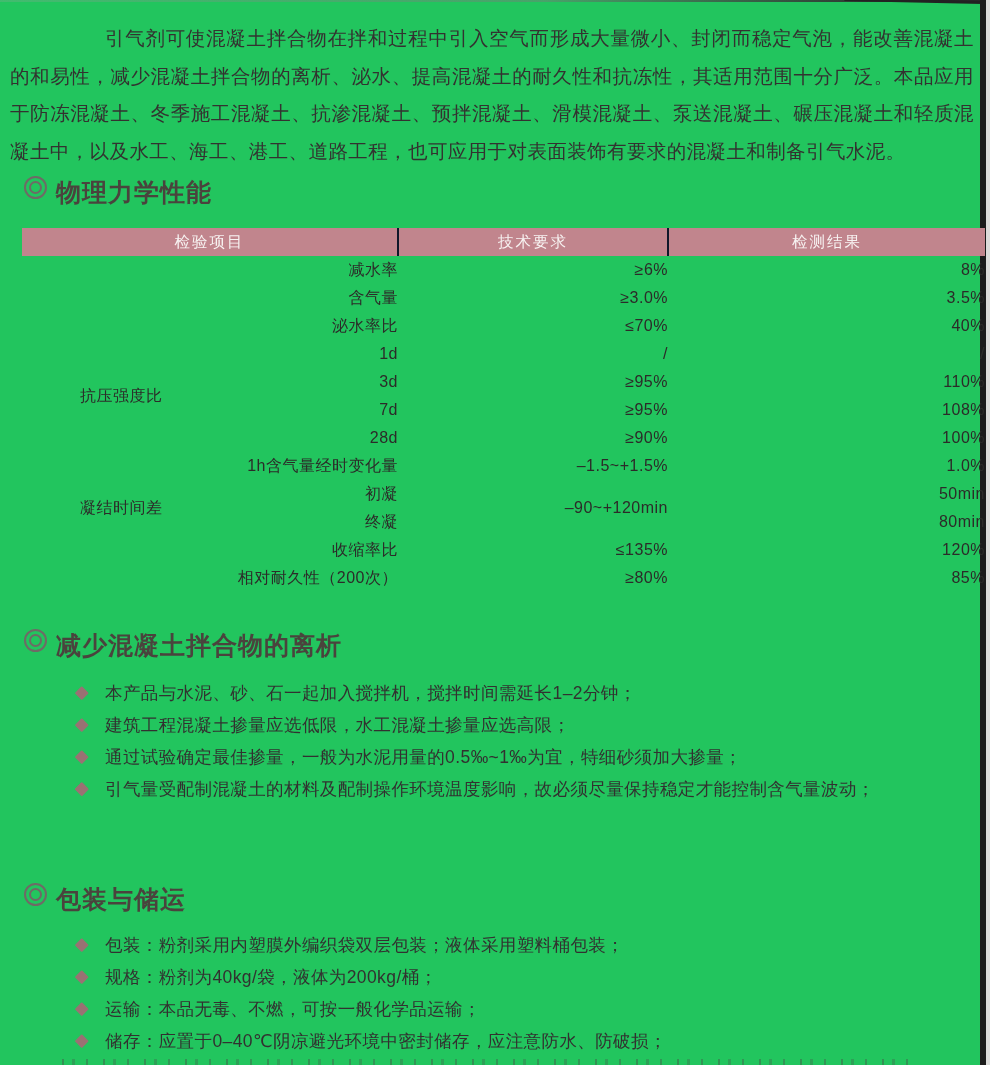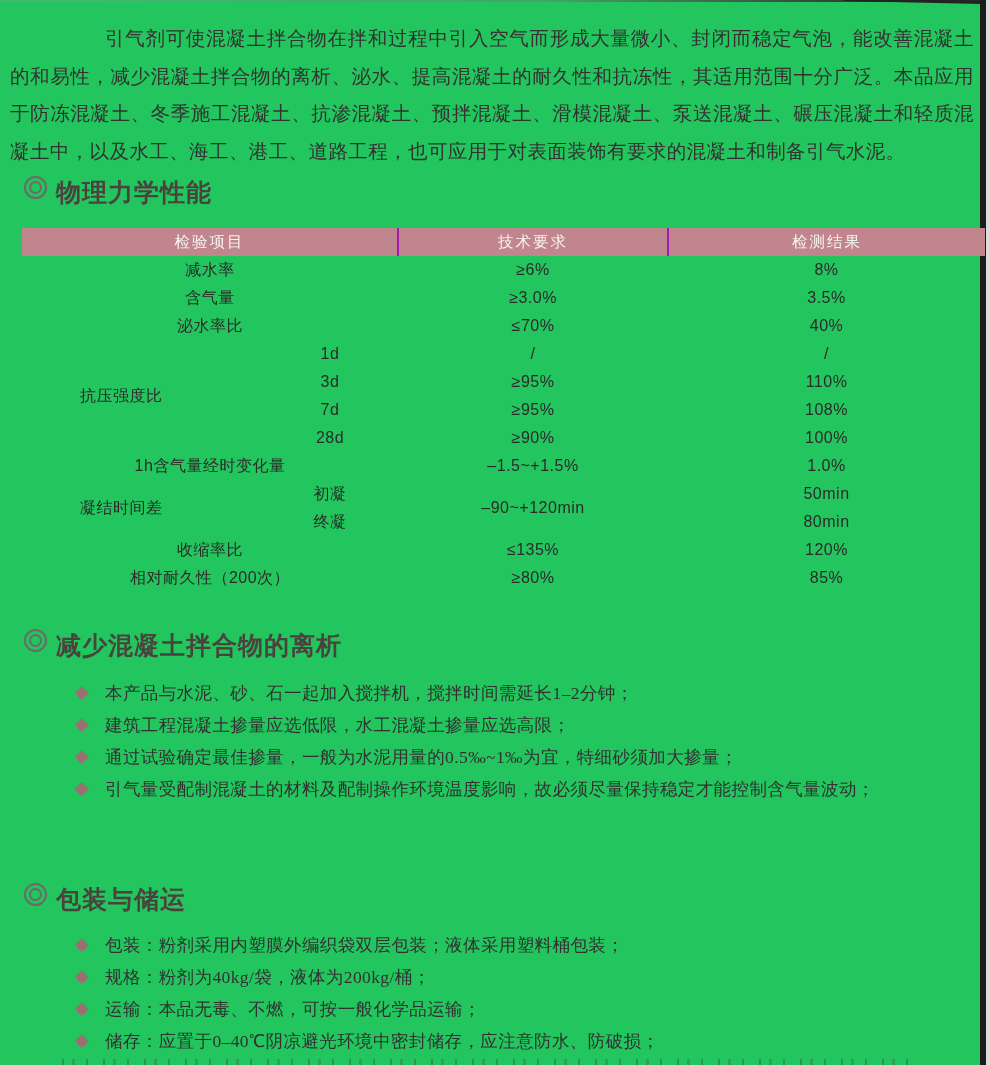--- a/index.html
+++ b/index.html
@@ -32,31 +32,31 @@
   .ring{position:relative;width:19px;height:19px;border:2px solid #6f6a66;border-radius:50%;flex:0 0 auto;}
   .ring::after{content:"";position:absolute;top:50%;left:50%;width:9px;height:9px;margin:-6.5px 0 0 -6.5px;
     border:2px solid #6f6a66;border-radius:50%;}
 
   
   .ptable{position:absolute;top:228px;left:22px;width:963px;border-collapse:collapse;table-layout:fixed;}
   .ptable th{
     background:#c1858d;color:#f7f2f1;font-weight:400;font-size:15.5px;
     height:26px;letter-spacing:2px;text-align:center;
   }
-  .ptable th.bl{border-left:2px solid #a21caf;margin-top:25px;}
+  .ptable th.bl{border-left:2px solid #0f172a;margin-top:25px;}
   .ptable td{
-    height:28px;padding:0;text-align:center;font-size:16px;color:#2c2b29;letter-spacing:.5px;
+    height:28px;padding:0;text-align:right;font-size:16px;color:#2c2b29;letter-spacing:.5px;
     vertical-align:middle;
   }
   .ptable td.grp{text-align:left;padding-left:58px;}
 
   
   .blist{position:absolute;left:70px;width:886px;}
   .b-usage{top:677px}.b-pack{top:929px}
-  .bitem{position:relative;padding-left:35px;font-size:17.5px;line-height:32px;color:#323130;letter-spacing:.4px;font-family:Liberation Serif, serif;}
+  .bitem{position:relative;padding-left:35px;font-size:17.5px;line-height:32px;color:#323130;letter-spacing:.4px;}
   .diamond{position:absolute;left:7px;top:11px;width:9.5px;height:9.5px;background:#9a7173;
     transform:rotate(45deg);border-radius:1px;}
   .line2{display:block;}
 
   
   .cutoff{position:absolute;bottom:0;left:62px;width:860px;height:6px;opacity:.75;filter:blur(.6px);
     background:repeating-linear-gradient(90deg,
       rgba(75,72,70,.55) 0 2px, transparent 2px 10px,
       rgba(75,72,70,.4) 10px 13px, transparent 13px 24px,
       rgba(75,72,70,.5) 24px 26px, transparent 26px 41px);}

